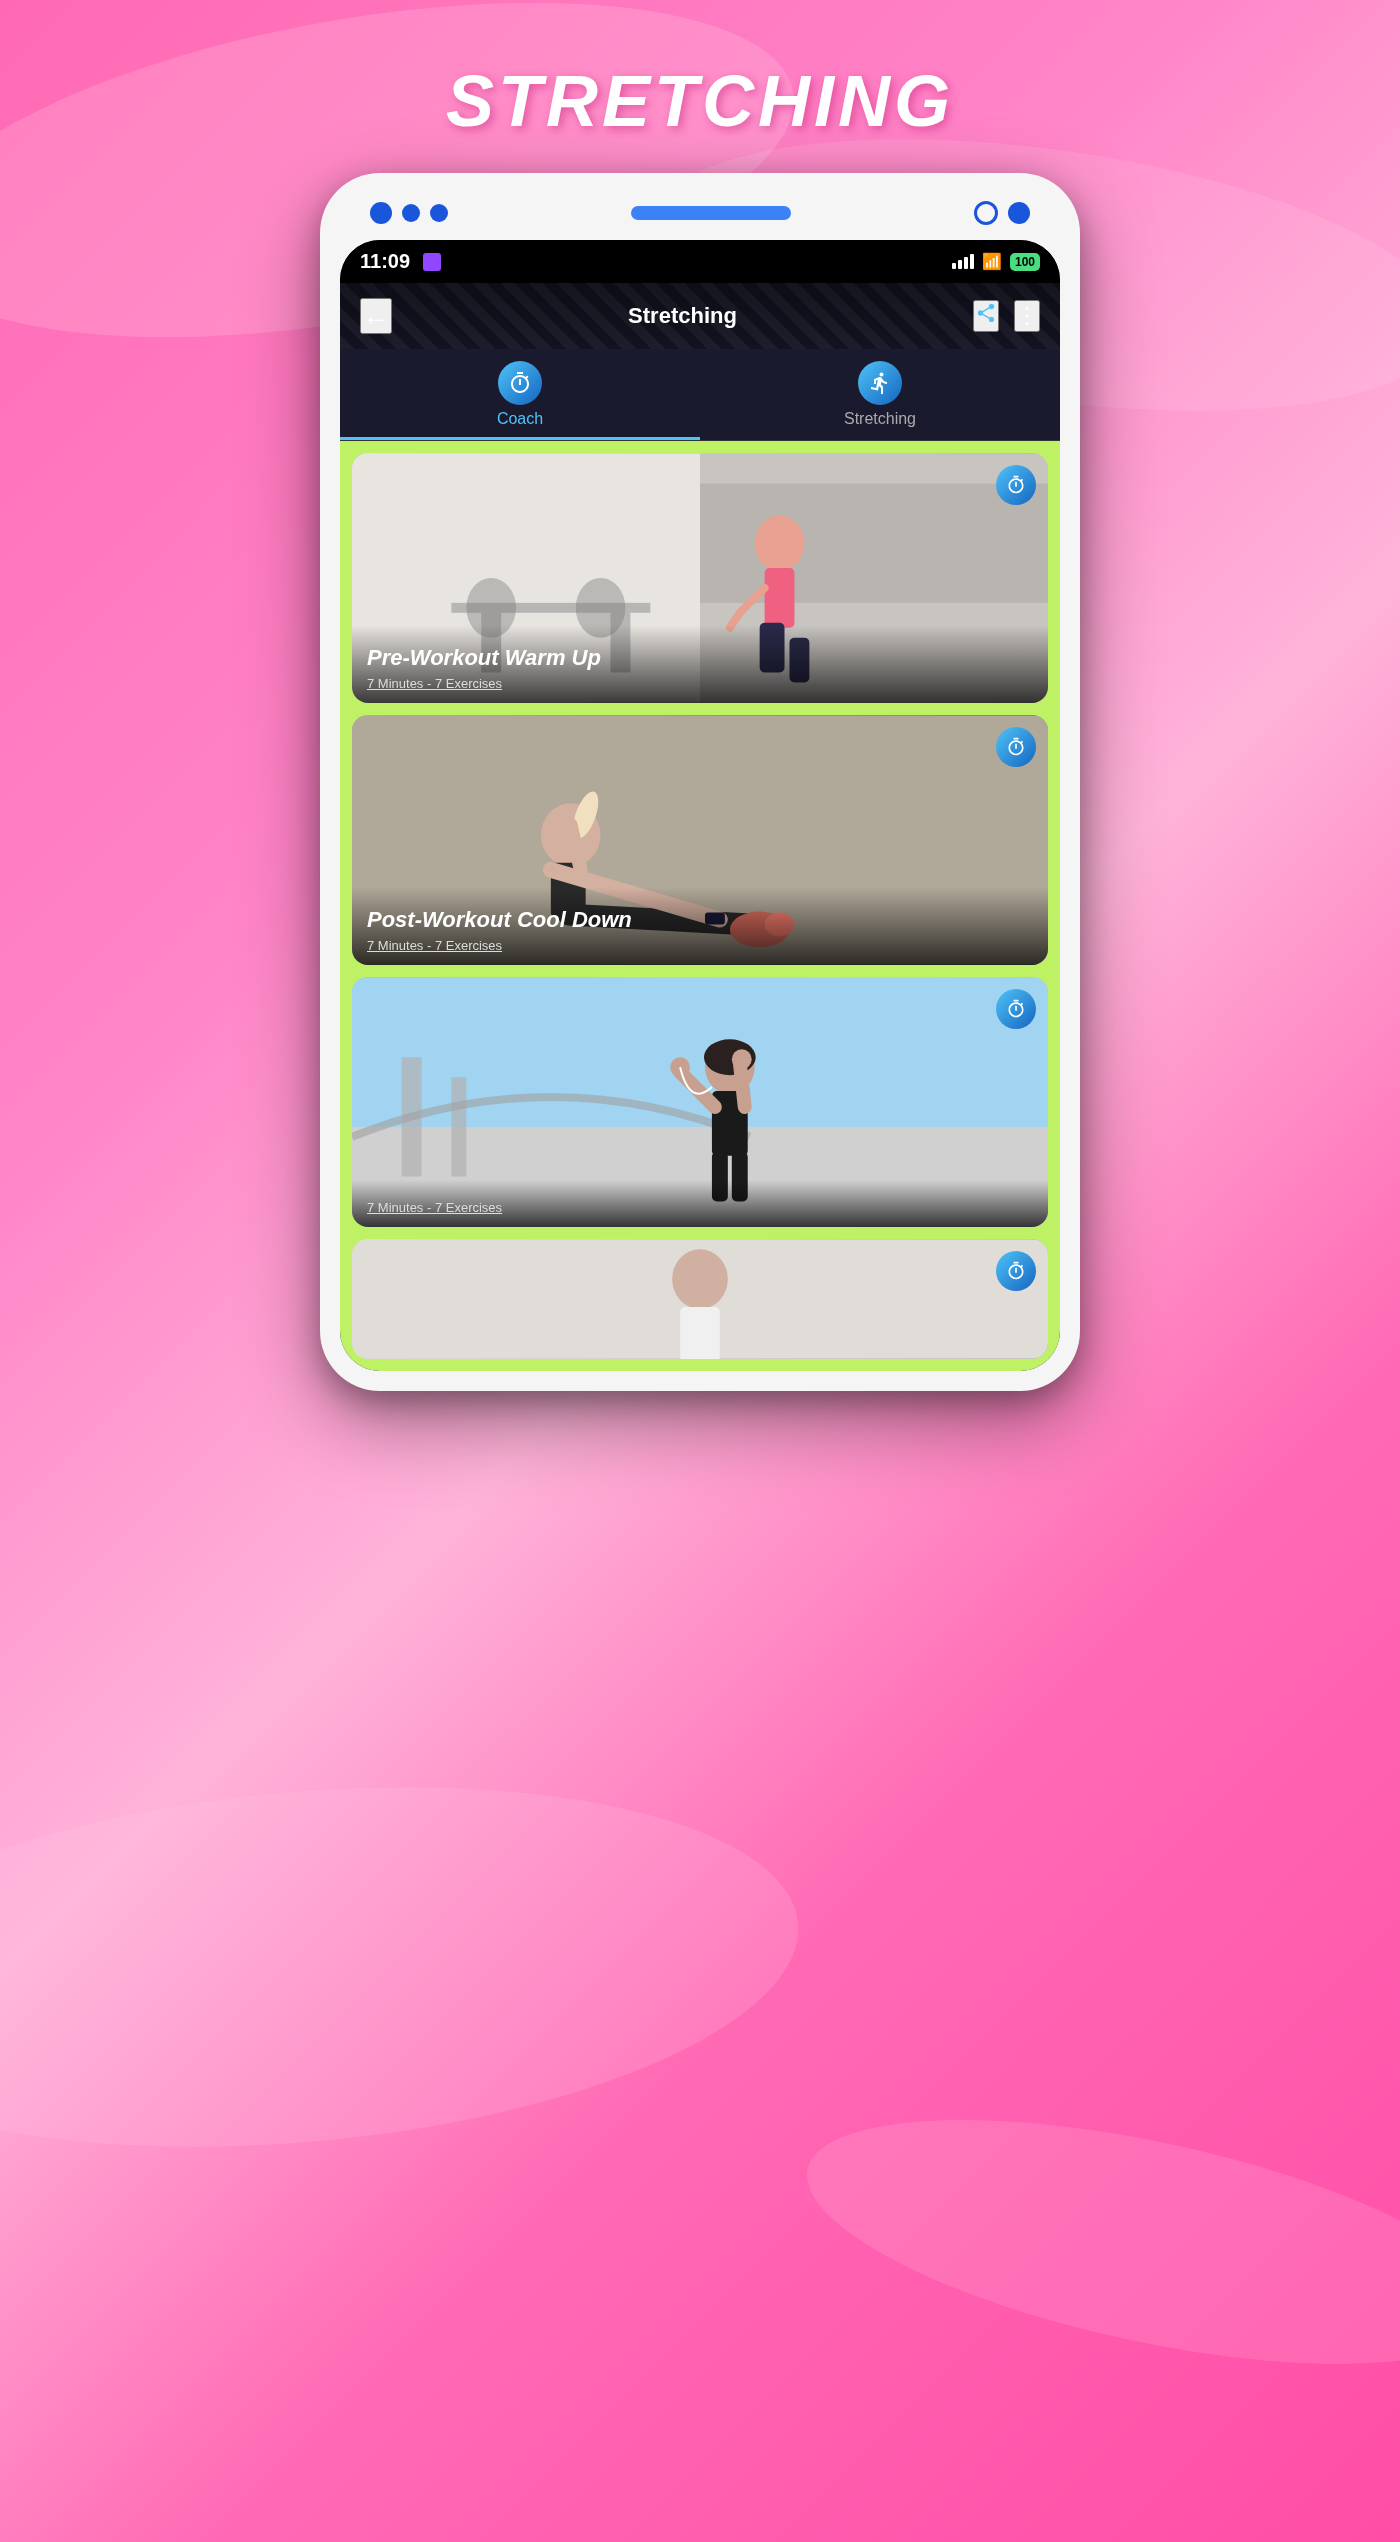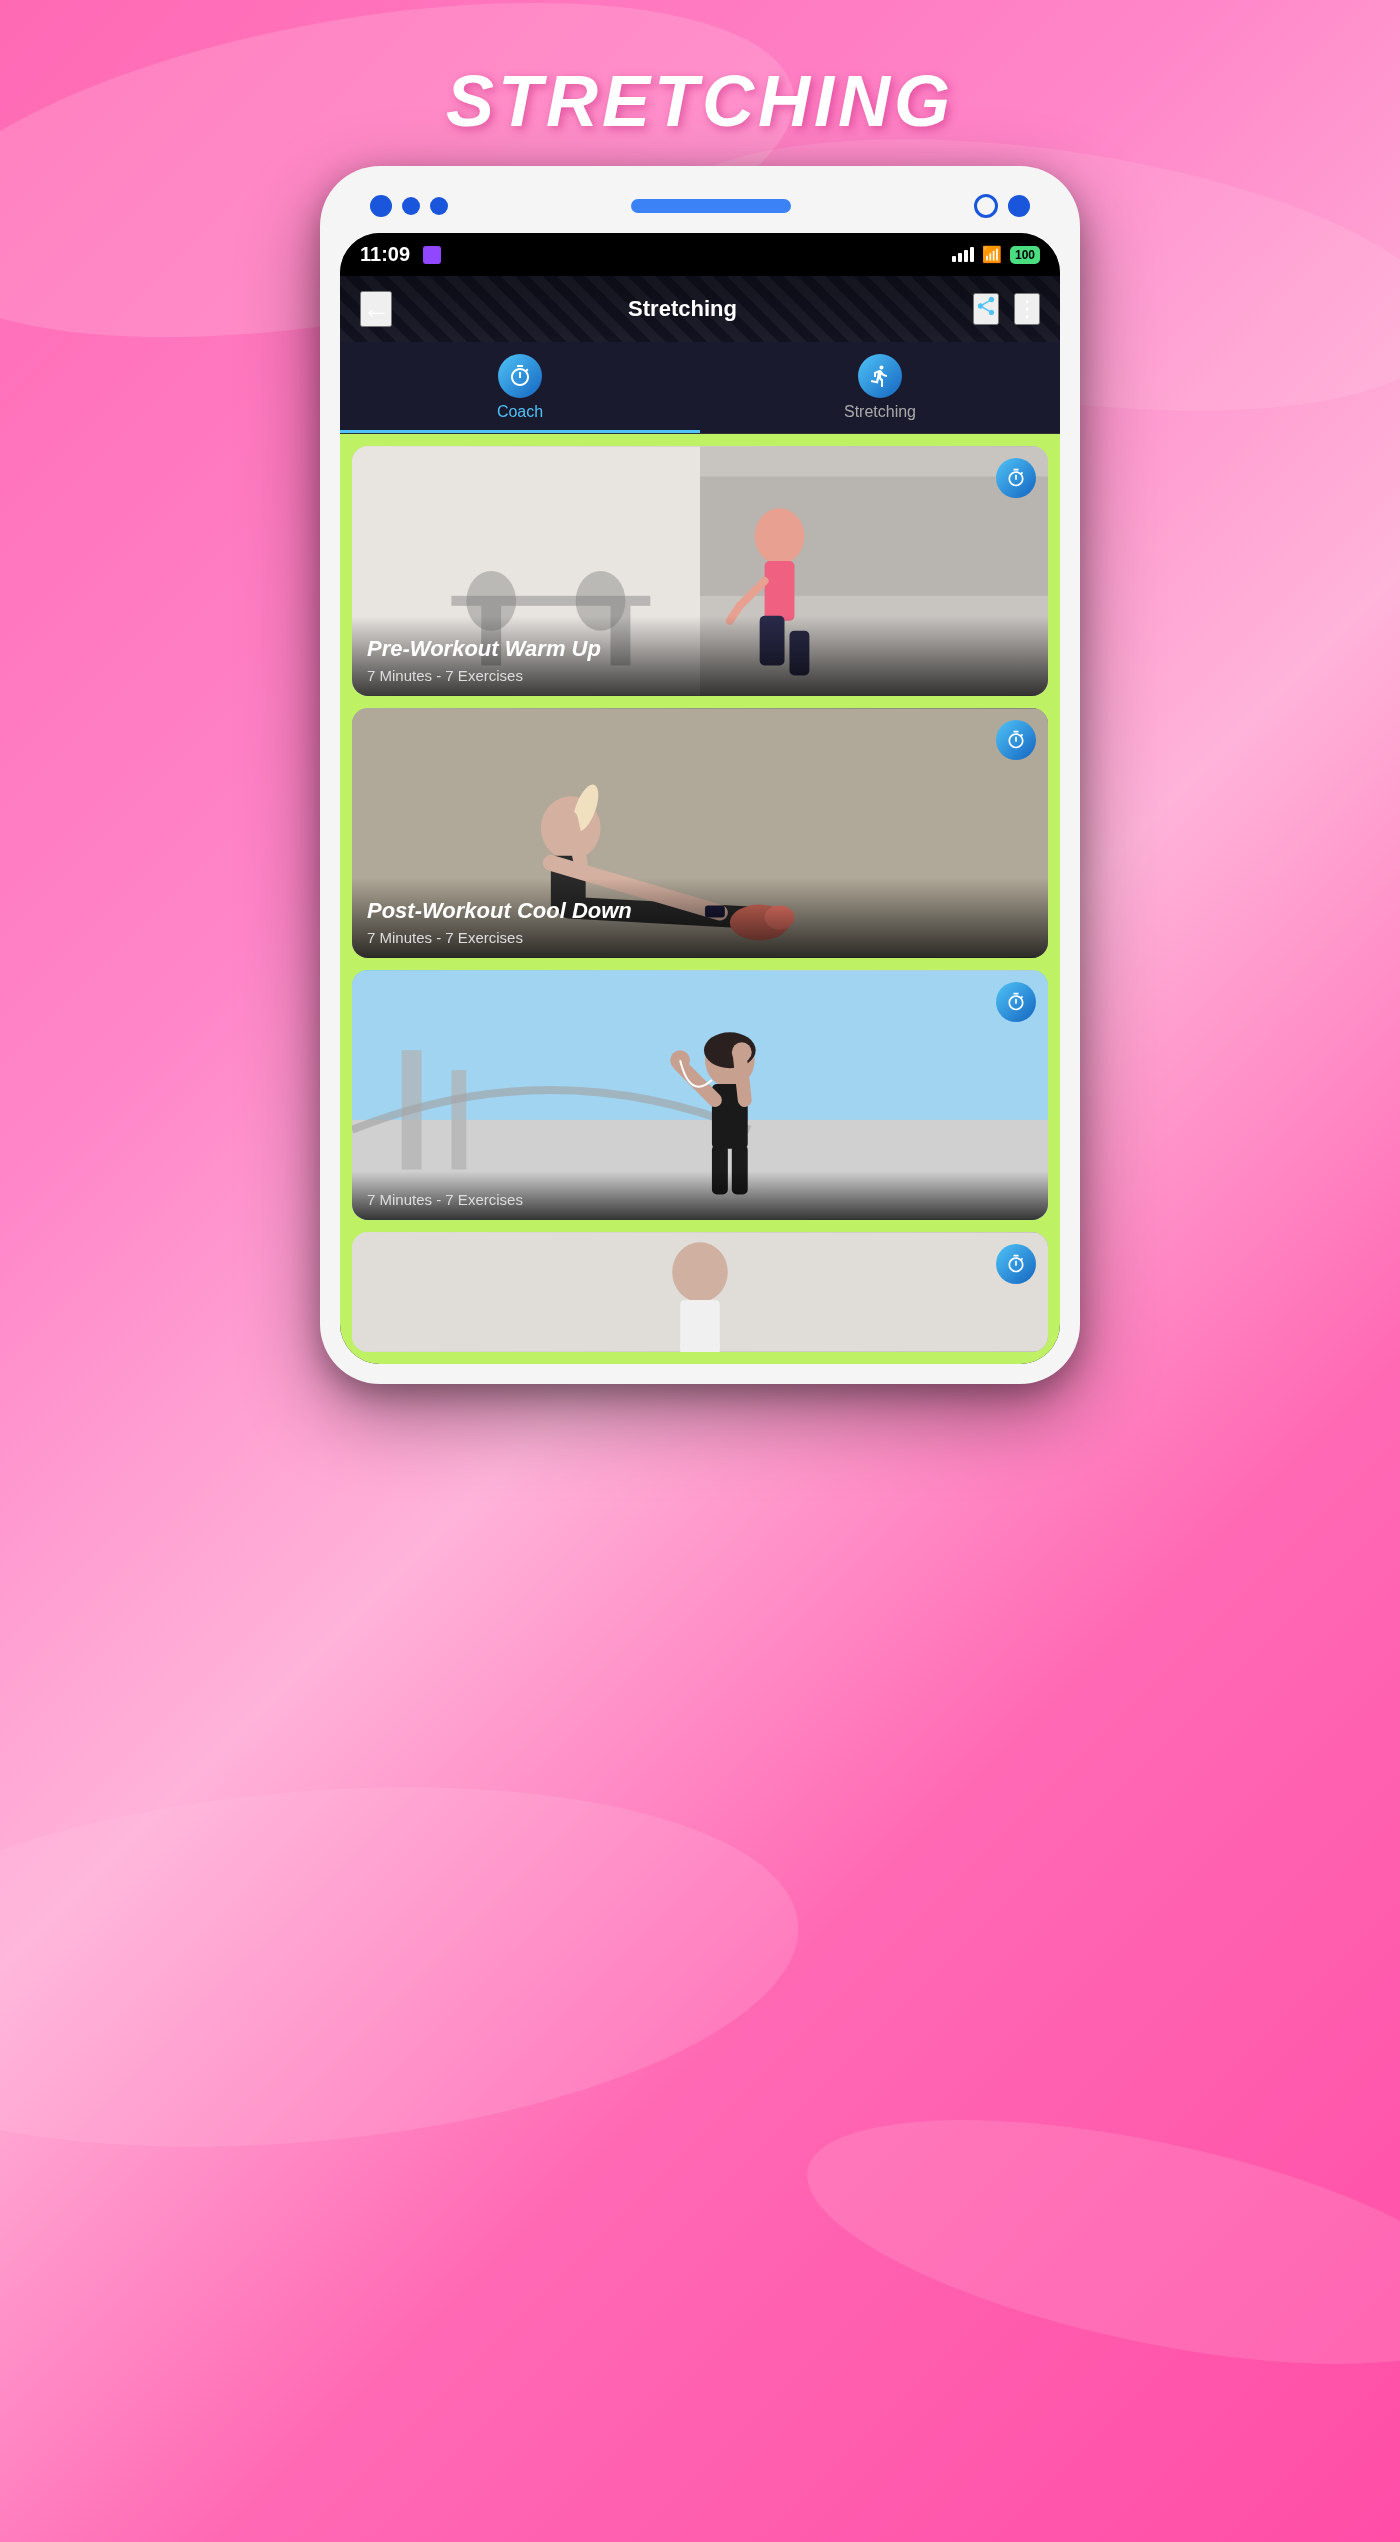--- a/index.html
+++ b/index.html
@@ -68,21 +68,21 @@
       text-transform: uppercase;
       font-style: italic;
       letter-spacing: 4px;
       text-shadow: 3px 3px 10px rgba(180, 0, 100, 0.4);
     }
 
     
     .phone-container {
       position: relative;
       z-index: 10;
-      margin-top: 24px;
+      margin-top: 31px;
       width: 760px;
       background: #f5f5f5;
       border-radius: 60px;
       padding: 20px;
       box-shadow: 0 30px 80px rgba(0,0,0,0.4), 0 10px 30px rgba(0,0,0,0.3);
     }
 
     
     .phone-top {
       display: flex;
@@ -318,21 +318,22 @@
     .card-title {
       color: white;
       font-size: 22px;
       font-weight: bold;
       font-style: italic;
       margin-bottom: 5px;
     }
 
     .card-subtitle {
       color: #ddd;
-      font-size: 15px;
+      font-size: 13px;
+      text-decoration: underline;
     }
 
     .card-timer-icon {
       position: absolute;
       top: 12px;
       right: 12px;
       width: 40px;
       height: 40px;
       border-radius: 50%;
       background: linear-gradient(135deg, #4fc3f7, #1565c0);

